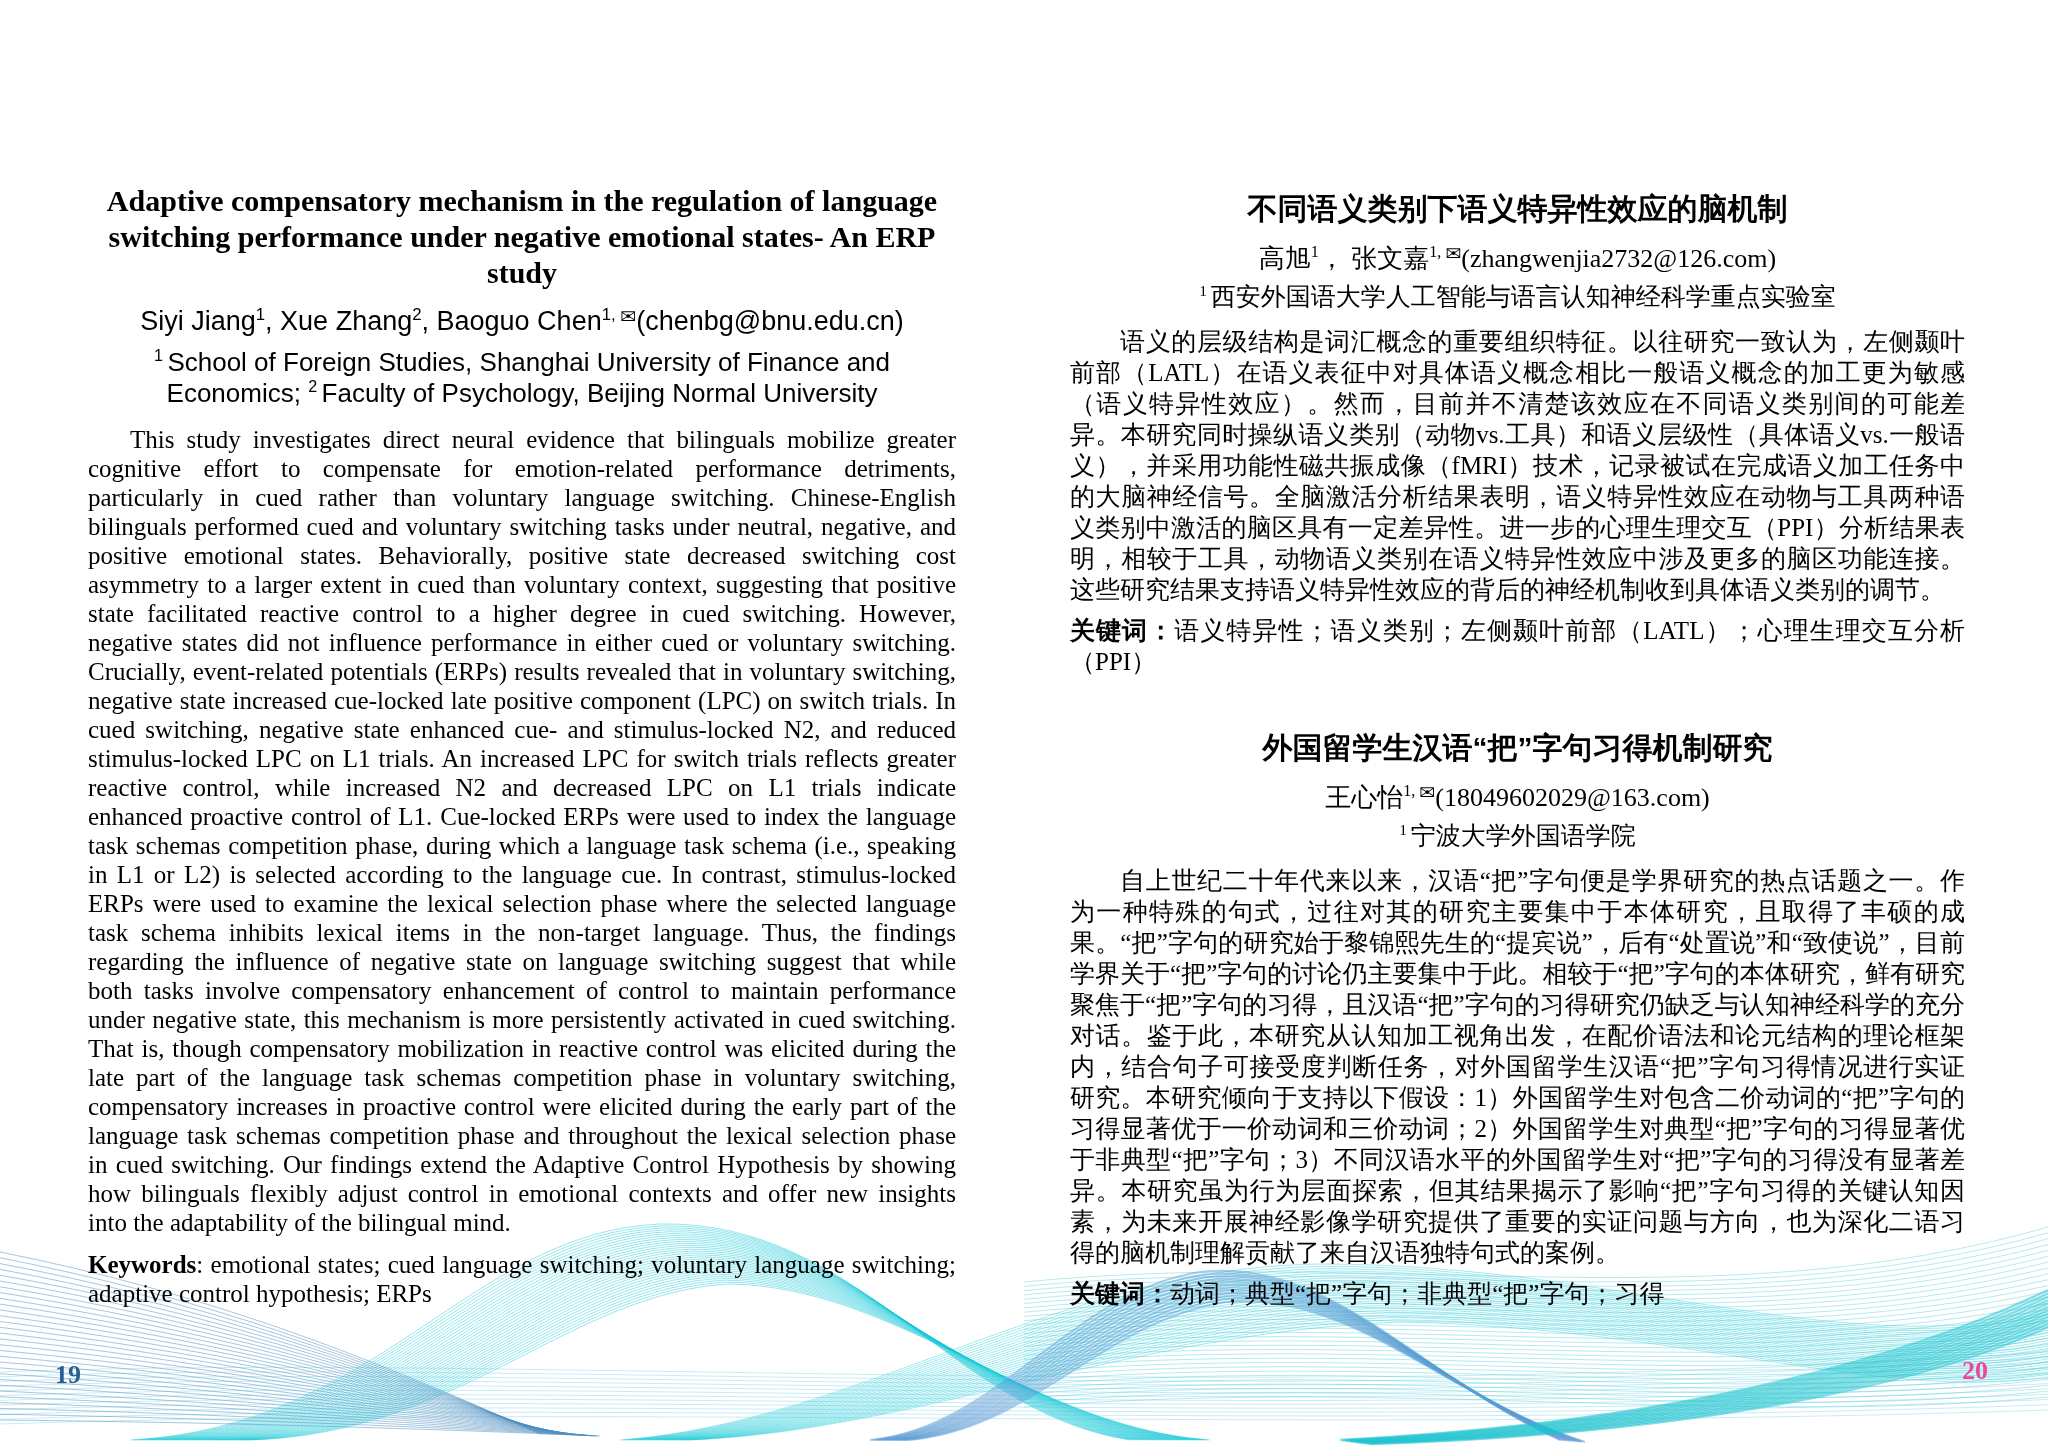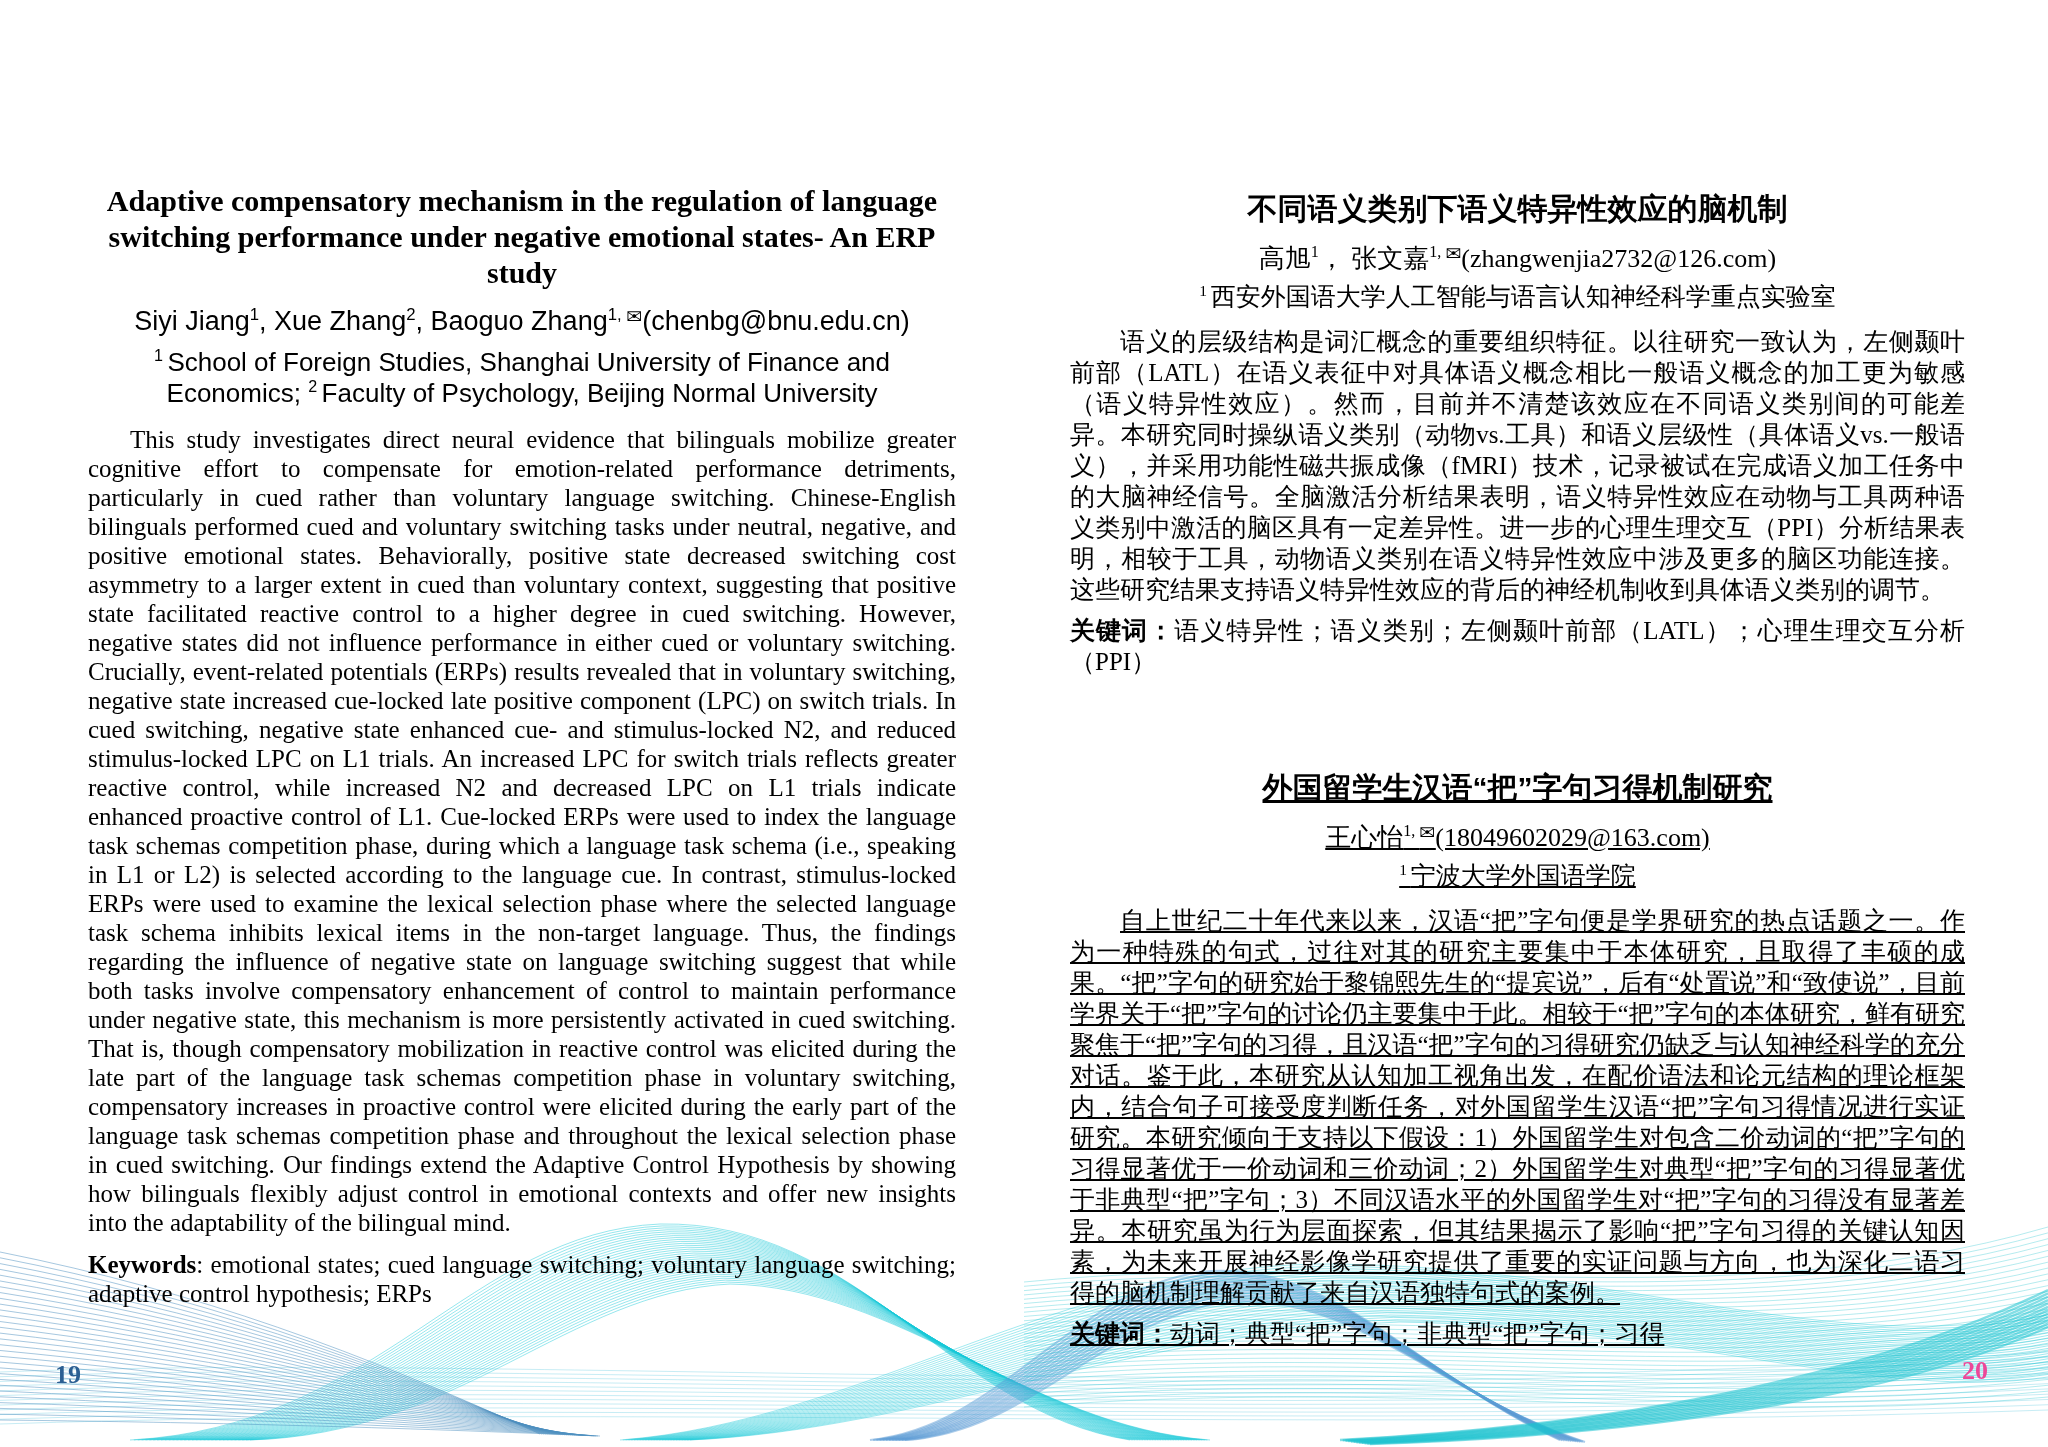--- a/index.html
+++ b/index.html
@@ -25,21 +25,21 @@
   sup{font-size:62%;line-height:0;vertical-align:super;}
   .mail{font-size:19px;line-height:0;vertical-align:7px;}
 
   
   .cn-title{margin:0 0 16px 0;font-family:"Liberation Sans",sans-serif;font-weight:bold;
             font-size:30px;line-height:38px;text-align:center;}
   .cn-authors{font-size:26px;line-height:30px;text-align:center;margin-bottom:8px;}
   .cn-affil{font-size:25px;line-height:30px;text-align:center;margin-bottom:14px;}
   .cn-abstract{font-size:25px;line-height:31px;text-align:justify;text-indent:2em;margin:0;}
   .cn-keywords{font-size:25px;line-height:31px;text-align:justify;margin-top:10px;}
-  .abstract2{margin-top:92px;text-decoration:underline;}
+  .abstract2{margin-top:52px;}
 
   .page-num{position:absolute;z-index:3;font-family:"Liberation Serif",serif;
             font-weight:bold;font-size:26px;}
   .page-num-left{left:55px;top:1360px;}
   .page-num-right{left:1962px;top:1356px;}
 </style>
 </head>
 <body>
 
 <div class="spread">
@@ -198,21 +198,21 @@
       <path d="M1361.8181818181818,270.90909090909093 C1671.8181818181818,259.27272727272725 1904.5454545454545,211.72727272727272 2048,144.9090909090909" fill="none" stroke="#1ec3cf" stroke-width="2.4" opacity="0.55"></path>
       <path d="M1364.5454545454545,271.27272727272725 C1674.5454545454545,260.1818181818182 1906.3636363636363,213.8181818181818 2048,148.27272727272728" fill="none" stroke="#1ec3cf" stroke-width="2.4" opacity="0.55"></path>
       <path d="M1367.2727272727273,271.6363636363636 C1677.2727272727273,261.09090909090907 1908.1818181818182,215.9090909090909 2048,151.63636363636363" fill="none" stroke="#1ec3cf" stroke-width="2.4" opacity="0.55"></path>
       <path d="M1370,272 C1680,262 1910,218 2048,155" fill="none" stroke="#1ec3cf" stroke-width="2.4" opacity="0.55"></path>
     </svg>
 
   <div class="page page-left">
     <h1 class="en-title">Adaptive compensatory mechanism in the regulation of language switching performance under negative emotional states- An ERP study</h1>
 
     <div class="en-authors">
-      <span>Siyi Jiang</span><sup>1</sup><span>, </span><span>Xue Zhang</span><sup>2</sup><span>, </span><span>Baoguo Zhang</span><sup>1, </sup><span class="mail">✉</span><span>(chenbg@bnu.edu.cn)</span>
+      <span>Siyi Jiang</span><sup>1</sup><span>, </span><span>Xue Zhang</span><sup>2</sup><span>, </span><span>Baoguo Chen</span><sup>1, </sup><span class="mail">✉</span><span>(chenbg@bnu.edu.cn)</span>
     </div>
 
     <div class="en-affil">
       <sup>1 </sup><span>School of Foreign Studies, Shanghai University of Finance and Economics; </span><sup>2 </sup><span>Faculty of Psychology, Beijing Normal University</span>
     </div>
 
     <p class="en-abstract">This study investigates direct neural evidence that bilinguals mobilize greater cognitive effort to compensate for emotion-related performance detriments, particularly in cued rather than voluntary language switching. Chinese-English bilinguals performed cued and voluntary switching tasks under neutral, negative, and positive emotional states. Behaviorally, positive state decreased switching cost asymmetry to a larger extent in cued than voluntary context, suggesting that positive state facilitated reactive control to a higher degree in cued switching. However, negative states did not influence performance in either cued or voluntary switching. Crucially, event-related potentials (ERPs) results revealed that in voluntary switching, negative state increased cue-locked late positive component (LPC) on switch trials. In cued switching, negative state enhanced cue- and stimulus-locked N2, and reduced stimulus-locked LPC on L1 trials. An increased LPC for switch trials reflects greater reactive control, while increased N2 and decreased LPC on L1 trials indicate enhanced proactive control of L1. Cue-locked ERPs were used to index the language task schemas competition phase, during which a language task schema (i.e., speaking in L1 or L2) is selected according to the language cue. In contrast, stimulus-locked ERPs were used to examine the lexical selection phase where the selected language task schema inhibits lexical items in the non-target language. Thus, the findings regarding the influence of negative state on language switching suggest that while both tasks involve compensatory enhancement of control to maintain performance under negative state, this mechanism is more persistently activated in cued switching. That is, though compensatory mobilization in reactive control was elicited during the late part of the language task schemas competition phase in voluntary switching, compensatory increases in proactive control were elicited during the early part of the language task schemas competition phase and throughout the lexical selection phase in cued switching. Our findings extend the Adaptive Control Hypothesis by showing how bilinguals flexibly adjust control in emotional contexts and offer new insights into the adaptability of the bilingual mind.</p>
 
     <div class="en-keywords">
       <span class="kw-label">Keywords</span><span>: emotional states; cued language switching; voluntary language switching; adaptive control hypothesis; ERPs</span>

